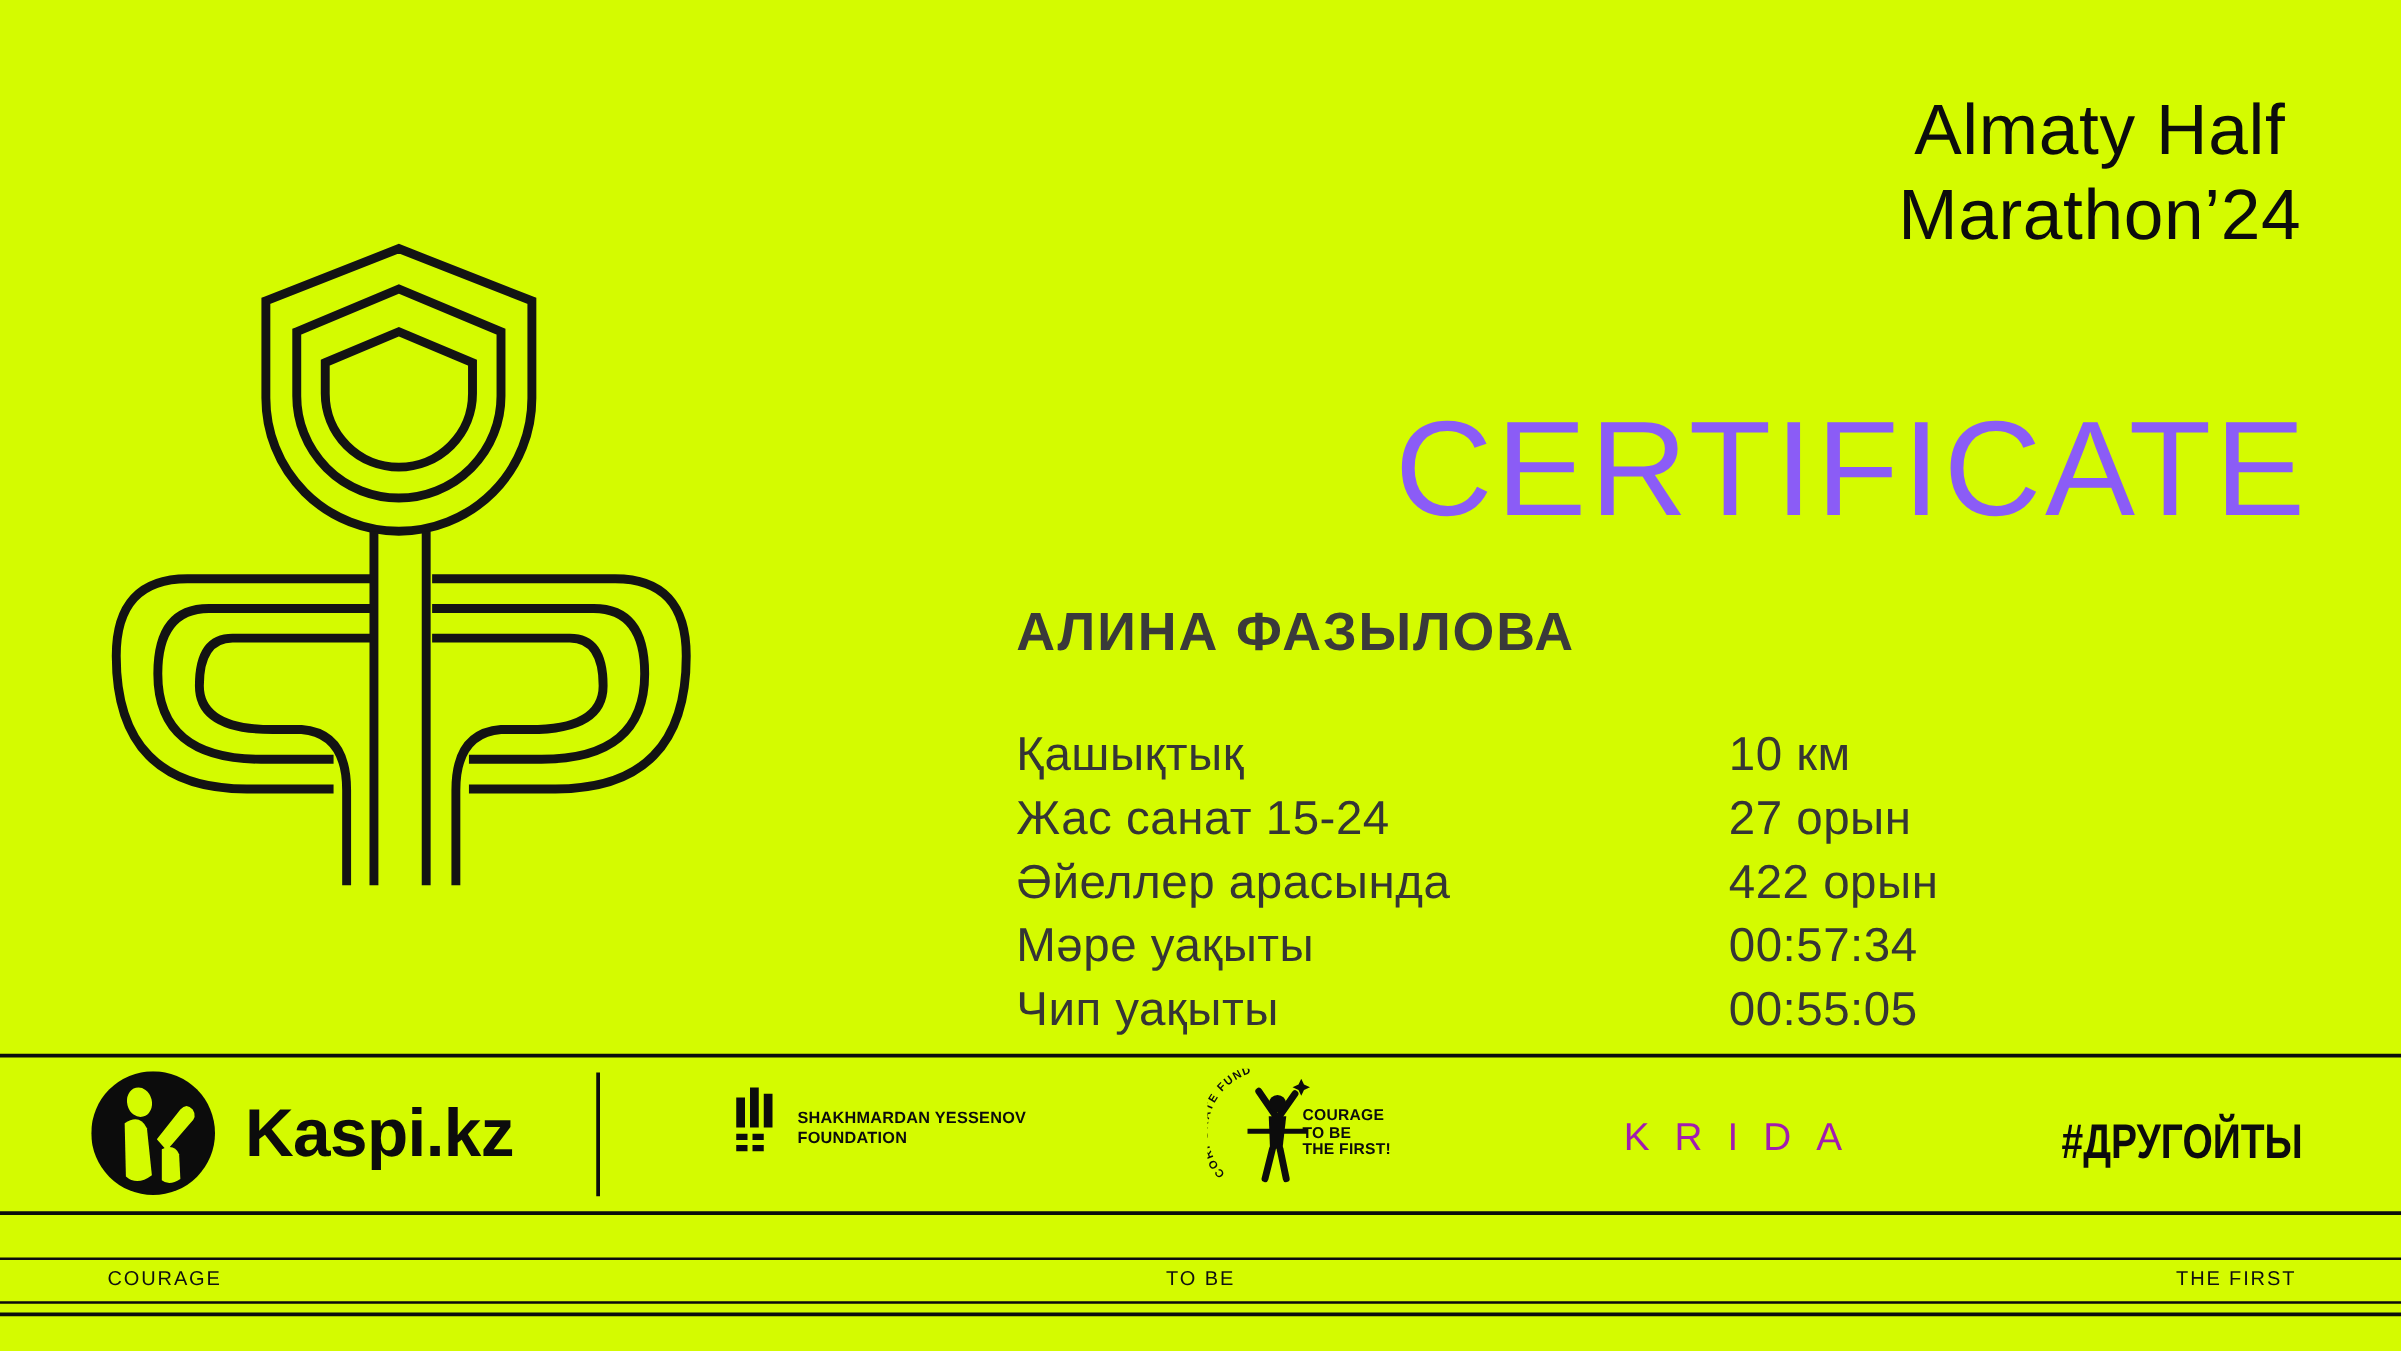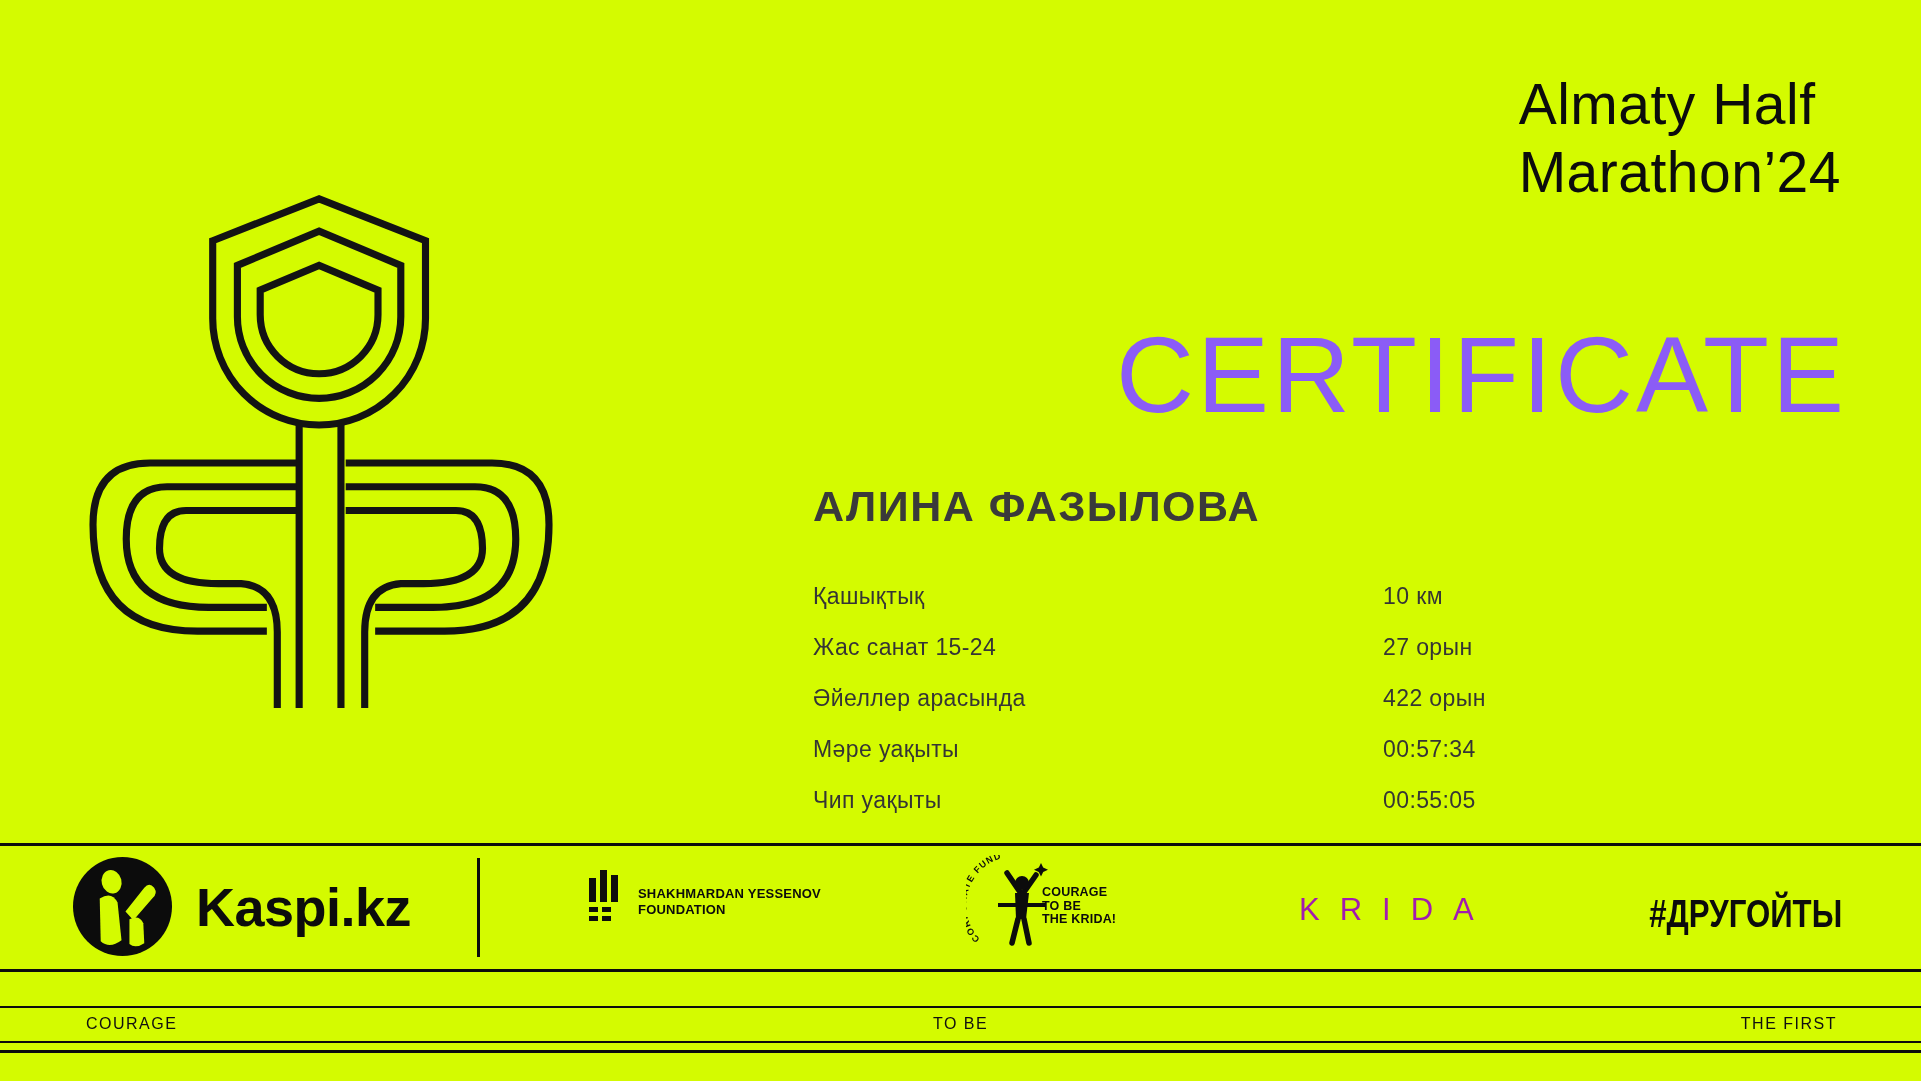--- a/index.html
+++ b/index.html
@@ -3,36 +3,36 @@
 <meta charset="utf-8">
 <style>
   html,body{margin:0;padding:0;background:#2a2a2a;}
   .cert{
     position:relative;width:1921px;height:1081px;overflow:hidden;
     background:#D4FB00;
     font-family:"Liberation Sans",sans-serif;color:#0C0C0C;
   }
   
   .event-title{
-    position:absolute;top:70px;right:80px;text-align:left;
+    position:absolute;top:70px;right:80px;text-align:center;
     font-size:57px;line-height:68px;font-weight:500;letter-spacing:.5px;color:#0C0C0C;
   }
   .doc-heading{
     position:absolute;top:312px;right:74px;
     font-size:108px;font-weight:400;letter-spacing:3px;color:#8b5cf6;white-space:nowrap;
   }
   
   .tulip{position:absolute;left:74px;top:166px;}
   
   .recipient-name{
     position:absolute;left:813px;top:482px;
     font-size:43px;font-weight:700;letter-spacing:1.5px;color:#3A3A3A;white-space:nowrap;
   }
   .results{position:absolute;left:813px;top:583px;width:800px;}
-  .result-row{position:relative;height:51px;font-size:23px;color:#353535;letter-spacing:.4px;}
+  .result-row{position:relative;height:51px;font-size:38px;color:#353535;letter-spacing:.4px;}
   .result-label{position:absolute;left:0;top:0;white-space:nowrap;}
   .result-value{position:absolute;left:570px;top:0;white-space:nowrap;}
   
   .hline{position:absolute;left:0;width:100%;background:#0C0C0C;}
   
   .kaspi{position:absolute;left:73px;top:857px;display:flex;align-items:center;}
   .kaspi-label{font-size:54px;font-weight:700;letter-spacing:-.5px;margin-left:24px;color:#0C0C0C;}
   .footer-divider{position:absolute;left:477px;top:858px;width:3px;height:99px;background:#0C0C0C;}
   .yessenov{position:absolute;left:588px;top:869px;display:flex;align-items:flex-start;}
   .yessenov-text{margin-left:12px;margin-top:17px;font-size:13px;font-weight:700;line-height:16px;letter-spacing:.2px;color:#0C0C0C;}
@@ -153,21 +153,21 @@
       <path d="M58 64 L63 88"></path>
     </g>
     <circle cx="56" cy="28" r="7" fill="#0C0C0C"></circle>
     <path d="M49 38 H63 L60 64 H50 Z" fill="#0C0C0C"></path>
     <path d="M32 50 H80" stroke="#0C0C0C" stroke-width="4"></path>
     <path d="M75 8 l2.2 4.6 4.8 2.2 -4.8 2.2 -2.2 4.6 -2.2 -4.6 -4.8 -2.2 4.8 -2.2 z" fill="#0C0C0C"></path>
   </svg>
   <div class="cf-text">
     <div>COURAGE</div>
     <div>TO BE</div>
-    <div>THE KRIDA!</div>
+    <div>THE FIRST!</div>
   </div>
 
   <div class="krida">KRIDA</div>
 
   <div class="hashtag">#ДРУГОЙТЫ</div>
 
   <div class="hline" style="top:1006px;height:2px;"></div>
   <div class="strip-text strip-left">COURAGE</div>
   <div class="strip-text strip-center">TO BE</div>
   <div class="strip-text strip-right">THE FIRST</div>

